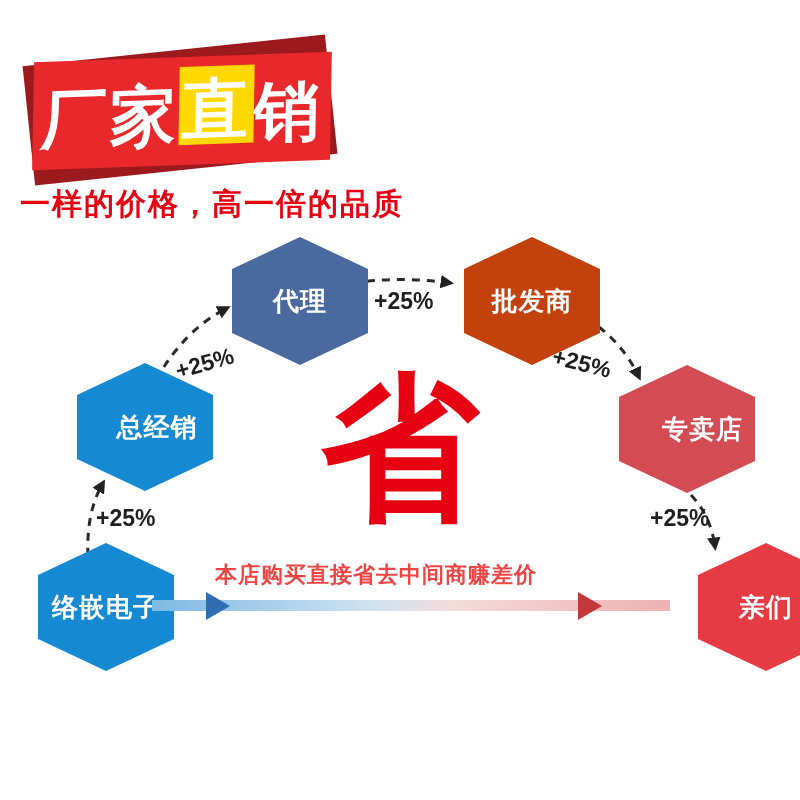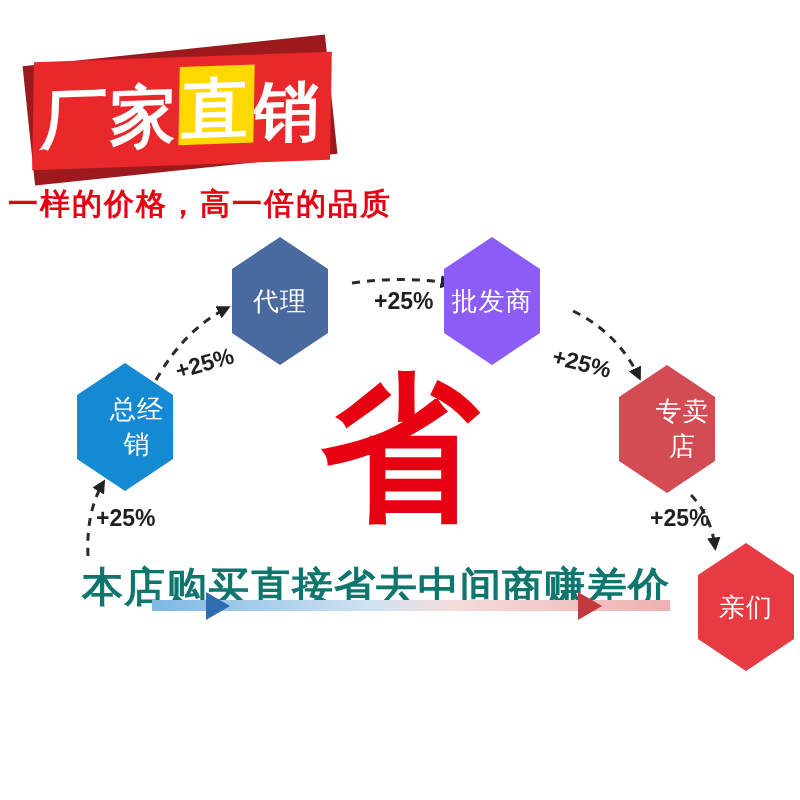--- a/index.html
+++ b/index.html
@@ -10,43 +10,43 @@
   
   .banner-shadow { position:absolute; left:28px; top:50px; width:304px; height:120px;
                    background:#9c1a1d; transform:rotate(-6deg); }
   .banner { position:absolute; left:33px; top:57px; width:298px; height:108px;
             background:#e8282b; transform:rotate(-2deg) skewX(-3deg);
             display:flex; align-items:center; justify-content:center; }
   .banner-title { color:#ffffff; font-size:66px; font-weight:bold; letter-spacing:3px;
                   white-space:nowrap; line-height:1; }
   .hl { background:#ffd800; color:#ffffff; display:inline-block;
         padding:10px 3px 2px 3px; position:relative; top:-5px; }
-  .subtitle { position:absolute; left:8px; top:184px; font-size:30px; font-weight:bold;
+  .subtitle { position:absolute; left:20px; top:184px; font-size:30px; font-weight:bold;
               color:#e60012; letter-spacing:2px; white-space:nowrap; }
 
   
-  .hex { position:absolute; width:96px; height:128px;
+  .hex { position:absolute; width:136px; height:128px;
          clip-path:polygon(50% 0,100% 25%,100% 75%,50% 100%,0 75%,0 25%);
          display:flex; align-items:center; justify-content:center;
-         color:#ffffff; font-size:26px; font-weight:normal; letter-spacing:1px;
+         color:#ffffff; font-size:26px; font-weight:bold; letter-spacing:1px;
          text-align:center; }
 
   
   .arrows { position:absolute; left:0; top:0; width:800px; height:800px; pointer-events:none; }
 
   
   .pct { position:absolute; font-size:23px; font-weight:600; color:#1f1f1f; white-space:nowrap; }
 
   
   .save-char { position:absolute; left:316px; top:366px; width:168px; text-align:center;
                font-size:158px; font-weight:bold; color:#e60012; line-height:1.05; }
 
   
   .footer-line { position:absolute; left:0; width:752px; text-align:center;
-                 font-size:41px; font-weight:bold; color:#0f766e; letter-spacing:1px; }
+                 font-size:22px; font-weight:bold; color:#ef4444; letter-spacing:1px; }
   .footer-line.l1 { top:560px; }
   .footer-line.l2 { top:620px; }
   .grad-bar { position:absolute; left:152px; top:600px; width:518px; height:11px;
               background:linear-gradient(90deg,#7db9e3,#cfe2f1 42%,#f3dcdb 58%,#efb0b1); }
   .tri { position:absolute; width:0; height:0;
          border-top:14px solid transparent; border-bottom:14px solid transparent; }
   .tri-blue { left:206px; top:592px; border-left:24px solid #2d6db0; }
   .tri-red  { left:578px; top:592px; border-left:24px solid #c2383d; }
 </style>
 </head>
@@ -66,23 +66,24 @@
         <path d="M0 0 L10 5 L0 10 Z" fill="#222222"></path>
       </marker>
     </defs>
     <path d="M 88 556 Q 86 512 103 483" fill="none" stroke="#2a2a2a" stroke-width="3" stroke-dasharray="8 7" marker-end="url(#ah)"></path>
     <path d="M 156 380 Q 184 330 227 308" fill="none" stroke="#2a2a2a" stroke-width="3" stroke-dasharray="8 7" marker-end="url(#ah)"></path>
     <path d="M 352 283 Q 402 276 450 283" fill="none" stroke="#2a2a2a" stroke-width="3" stroke-dasharray="8 7" marker-end="url(#ah)"></path>
     <path d="M 573 311 Q 618 333 639 377" fill="none" stroke="#2a2a2a" stroke-width="3" stroke-dasharray="8 7" marker-end="url(#ah)"></path>
     <path d="M 691 495 Q 711 516 715 547" fill="none" stroke="#2a2a2a" stroke-width="3" stroke-dasharray="8 7" marker-end="url(#ah)"></path>
   </svg>
 
+  <div class="hex" style="left: 38px; top: 543px; background-color: rgb(22, 137, 211);">络嵌电子</div>
   <div class="hex" style="left: 77px; top: 363px; background-color: rgb(22, 137, 211); padding-left: 24px;">总经销</div>
   <div class="hex" style="left: 232px; top: 237px; background-color: rgb(73, 105, 159);">代理</div>
-  <div class="hex" style="left: 444px; top: 237px; background-color: #8b5cf6;">批发商</div>
+  <div class="hex" style="left: 464px; top: 237px; background-color: #c2410c;">批发商</div>
   <div class="hex" style="left: 619px; top: 365px; background-color: rgb(211, 75, 83); padding-left: 31px;">专卖店</div>
   <div class="hex" style="left: 663px; top: 543px; background-color: rgb(231, 59, 67); margin-left: 35px;">亲们</div>
 
   <div class="pct" style="left:96px;  top:505px;">+25%</div>
   <div class="pct" style="left:175px; top:350px; transform:rotate(-16deg);">+25%</div>
   <div class="pct" style="left:374px; top:288px;">+25%</div>
   <div class="pct" style="left:552px; top:350px; transform:rotate(14deg);">+25%</div>
   <div class="pct" style="left:650px; top:505px;">+25%</div>
 
   <div class="save-char">省</div>

